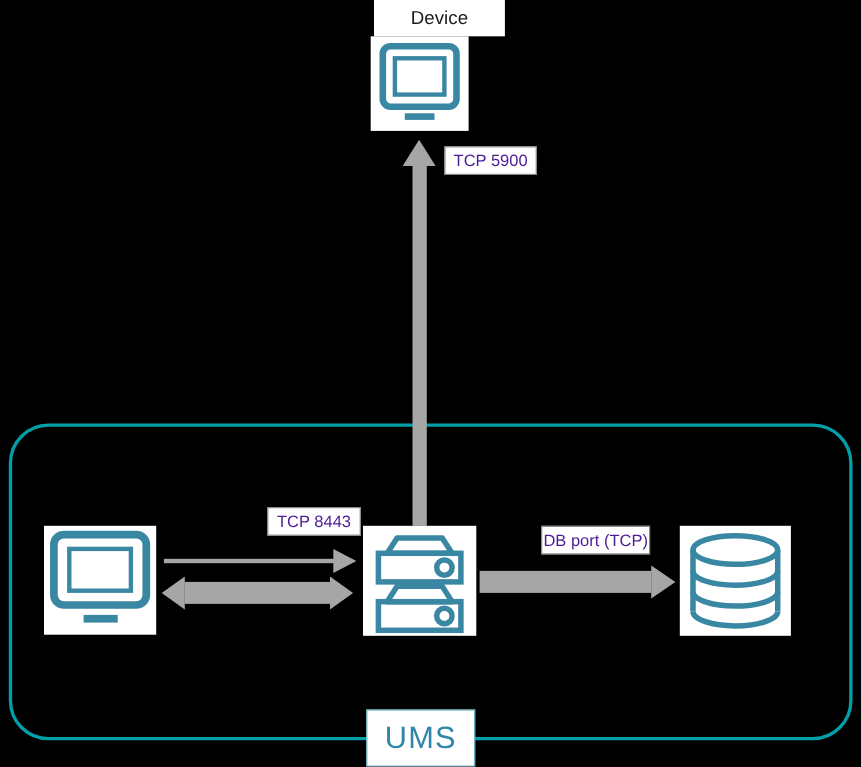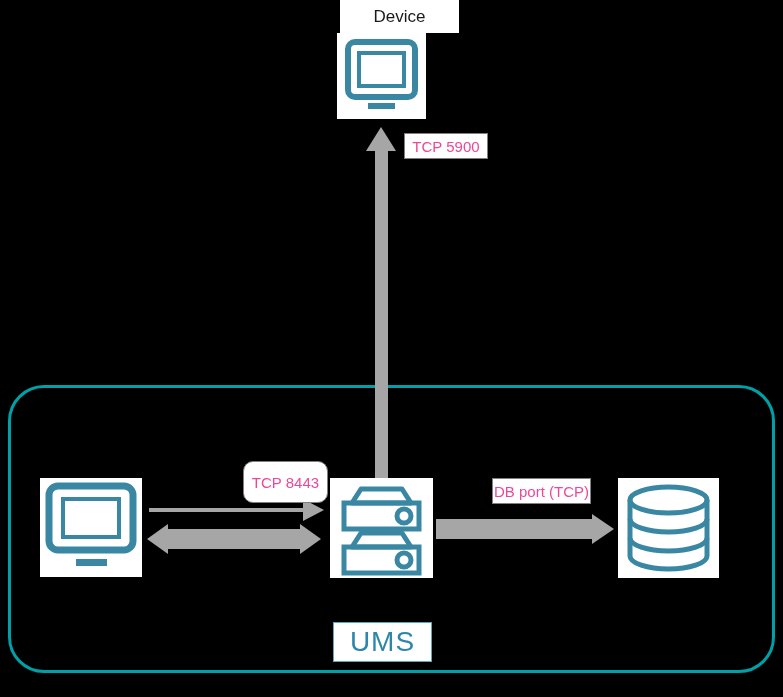--- a/index.html
+++ b/index.html
@@ -14,21 +14,21 @@
     background: #000000;
     overflow: hidden;
     font-family: "Liberation Sans", sans-serif;
   }
 
   
   .label-chip {
     position: absolute;
     background: #ffffff;
     border: 1px solid #7f7f7f;
-    color: #ec4899;
+    color: #4c1d95;
     font-size: 15px;
     line-height: 1;
     display: flex;
     align-items: center;
     justify-content: center;
     box-sizing: border-box;
     white-space: nowrap;
   }
   
   .title-plate {
@@ -57,23 +57,23 @@
     width: 767px;
     height: 288px;
     border: 3px solid #00a0a8;
     border-radius: 36px;
     box-sizing: border-box;
     background: transparent;
   }
   #ums-label {
     position: absolute;
     left: 333px;
-    top: 622px;
+    top: 645px;
     width: 99px;
-    height: 40px;
+    height: 52px;
     background: #ffffff;
     border: 1px solid #5aa8bd;
     box-sizing: border-box;
     display: flex;
     align-items: center;
     justify-content: center;
     color: #2e87a8;
     font-size: 28px;
     letter-spacing: 1px;
   }
@@ -139,21 +139,21 @@
     </svg>
   </div>
 
   <div class="arrow-shaft-h" style="left:149px; top:508px; width:165px; height:4px;"></div>
   <div class="arrow-head-r" style="left:303px; top:499px; --hw:21px; --hh:11px;"></div>
 
   <div class="arrow-shaft-h" style="left:168px; top:529px; width:132px; height:20px;"></div>
   <div class="arrow-head-l" style="left:147px; top:524px; --hw:21px; --hh:15px;"></div>
   <div class="arrow-head-r" style="left:300px; top:524px; --hw:21px; --hh:15px;"></div>
 
-  <div class="label-chip" style="left:243px; top:461px; width:85px; height:42px;border-radius:10px;">
+  <div class="label-chip" style="left:243px; top:461px; width:85px; height:26px;">
     <span>TCP 8443</span>
   </div>
 
   <div class="icon-plate" style="left:330px; top:478px; width:103px; height:100px;">
     <svg width="103" height="100" viewBox="0 0 103 100">
 
       <path d="M22 25 L31 11 L72 11 L81 25 Z" fill="none" stroke="#3a87a3" stroke-width="5" stroke-linejoin="round"></path>
 
       <rect x="14" y="25" width="75" height="26" fill="none" stroke="#3a87a3" stroke-width="5"></rect>
       <circle cx="74" cy="38" r="7" fill="none" stroke="#3a87a3" stroke-width="5"></circle>

